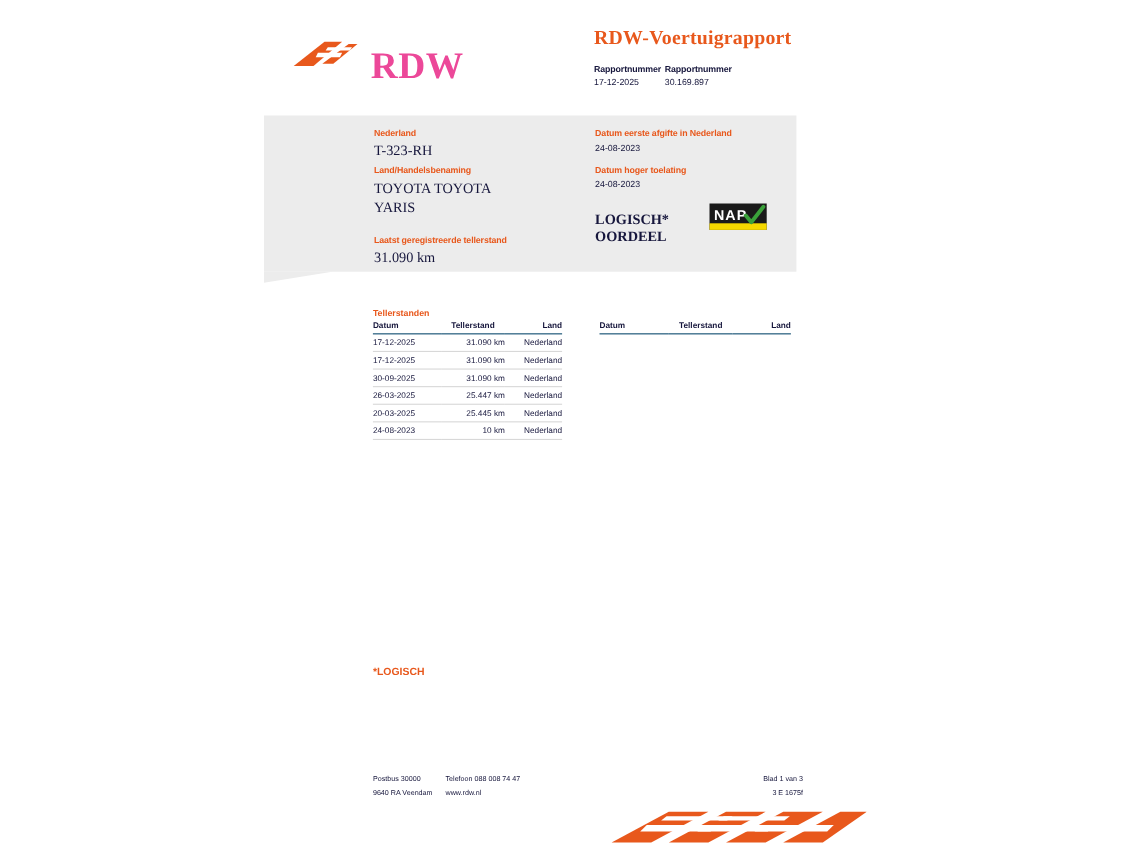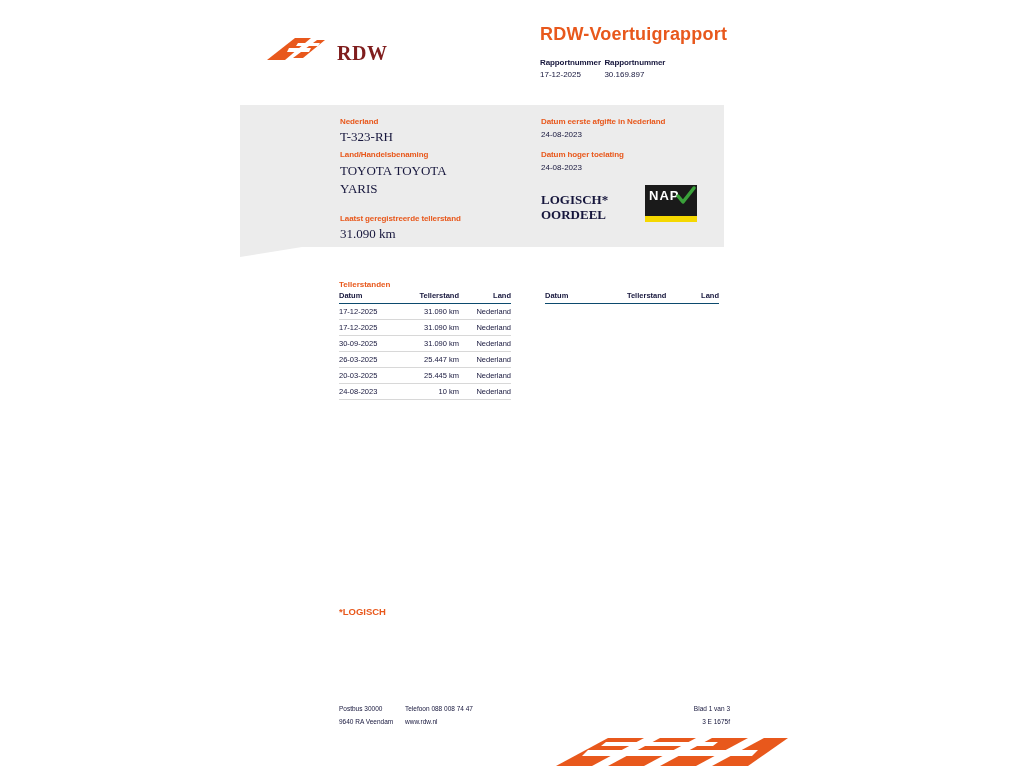--- a/index.html
+++ b/index.html
@@ -34,34 +34,34 @@
     position: absolute;
     left: 0px;
     top: 12px;
     width: 62px;
     height: 30px;
   }
   .logo-text {
     position: absolute;
     left: 72px;
     top: 20px;
-    font-size: 20px;
+    font-size: 34px;
     font-weight: bold;
     letter-spacing: 0.5px;
-    color: #7f1d1d;
+    color: #ec4899;
     font-family: "Liberation Serif", serif;
   }
   .report-title {
     position: absolute;
     left: 540px;
     top: 24px;
     font-size: 18px;
     font-weight: bold;
     color: #e8581c;
-    font-family: Liberation Sans, sans-serif;
+    font-family: Liberation Serif, serif;
     letter-spacing: 0.2px;
   }
   .hdr-meta {
     position: absolute;
     left: 540px;
     top: 58px;
     width: 280px;
     font-size: 8.5px;
   }
   .hdr-meta .col {
@@ -127,21 +127,21 @@
     font-weight: bold;
     font-size: 13px;
     line-height: 15px;
     font-family: "Liberation Serif", serif;
   }
   .nap-badge {
     position: absolute;
     left: 645px;
     top: 185px;
     width: 52px;
-    height: 37px;
+    height: 24px;
     background: #1a1a1a;
   }
   .nap-badge .nap-text {
     position: absolute;
     left: 4px;
     top: 3px;
     color: #ffffff;
     font-weight: bold;
     font-size: 13px;
     letter-spacing: 1px;
@@ -181,21 +181,21 @@
   table.teller.right { left: 545px; top: 291px; width: 174px; }
   table.teller th {
     font-size: 7.5px;
     font-weight: bold;
     color: #16163c;
     border-bottom: 1px solid #0c4a6e;
     padding: 0 0 3px 0;
     text-align: left;
     white-space: nowrap;
   }
-  table.teller th.num { text-align: right; }
+  table.teller th.num { text-align: center; }
   table.teller td {
     padding: 3px 0 3px 0;
     border-bottom: 1px solid #d8d8d8;
     white-space: nowrap;
     color: #16163c;
   }
   table.teller td.num { text-align: right; }
   table.teller td.land { text-align: right; margin-top: 24px; }
   table.teller th.land { text-align: right; }
   table.teller .c-date { width: 62px; }

